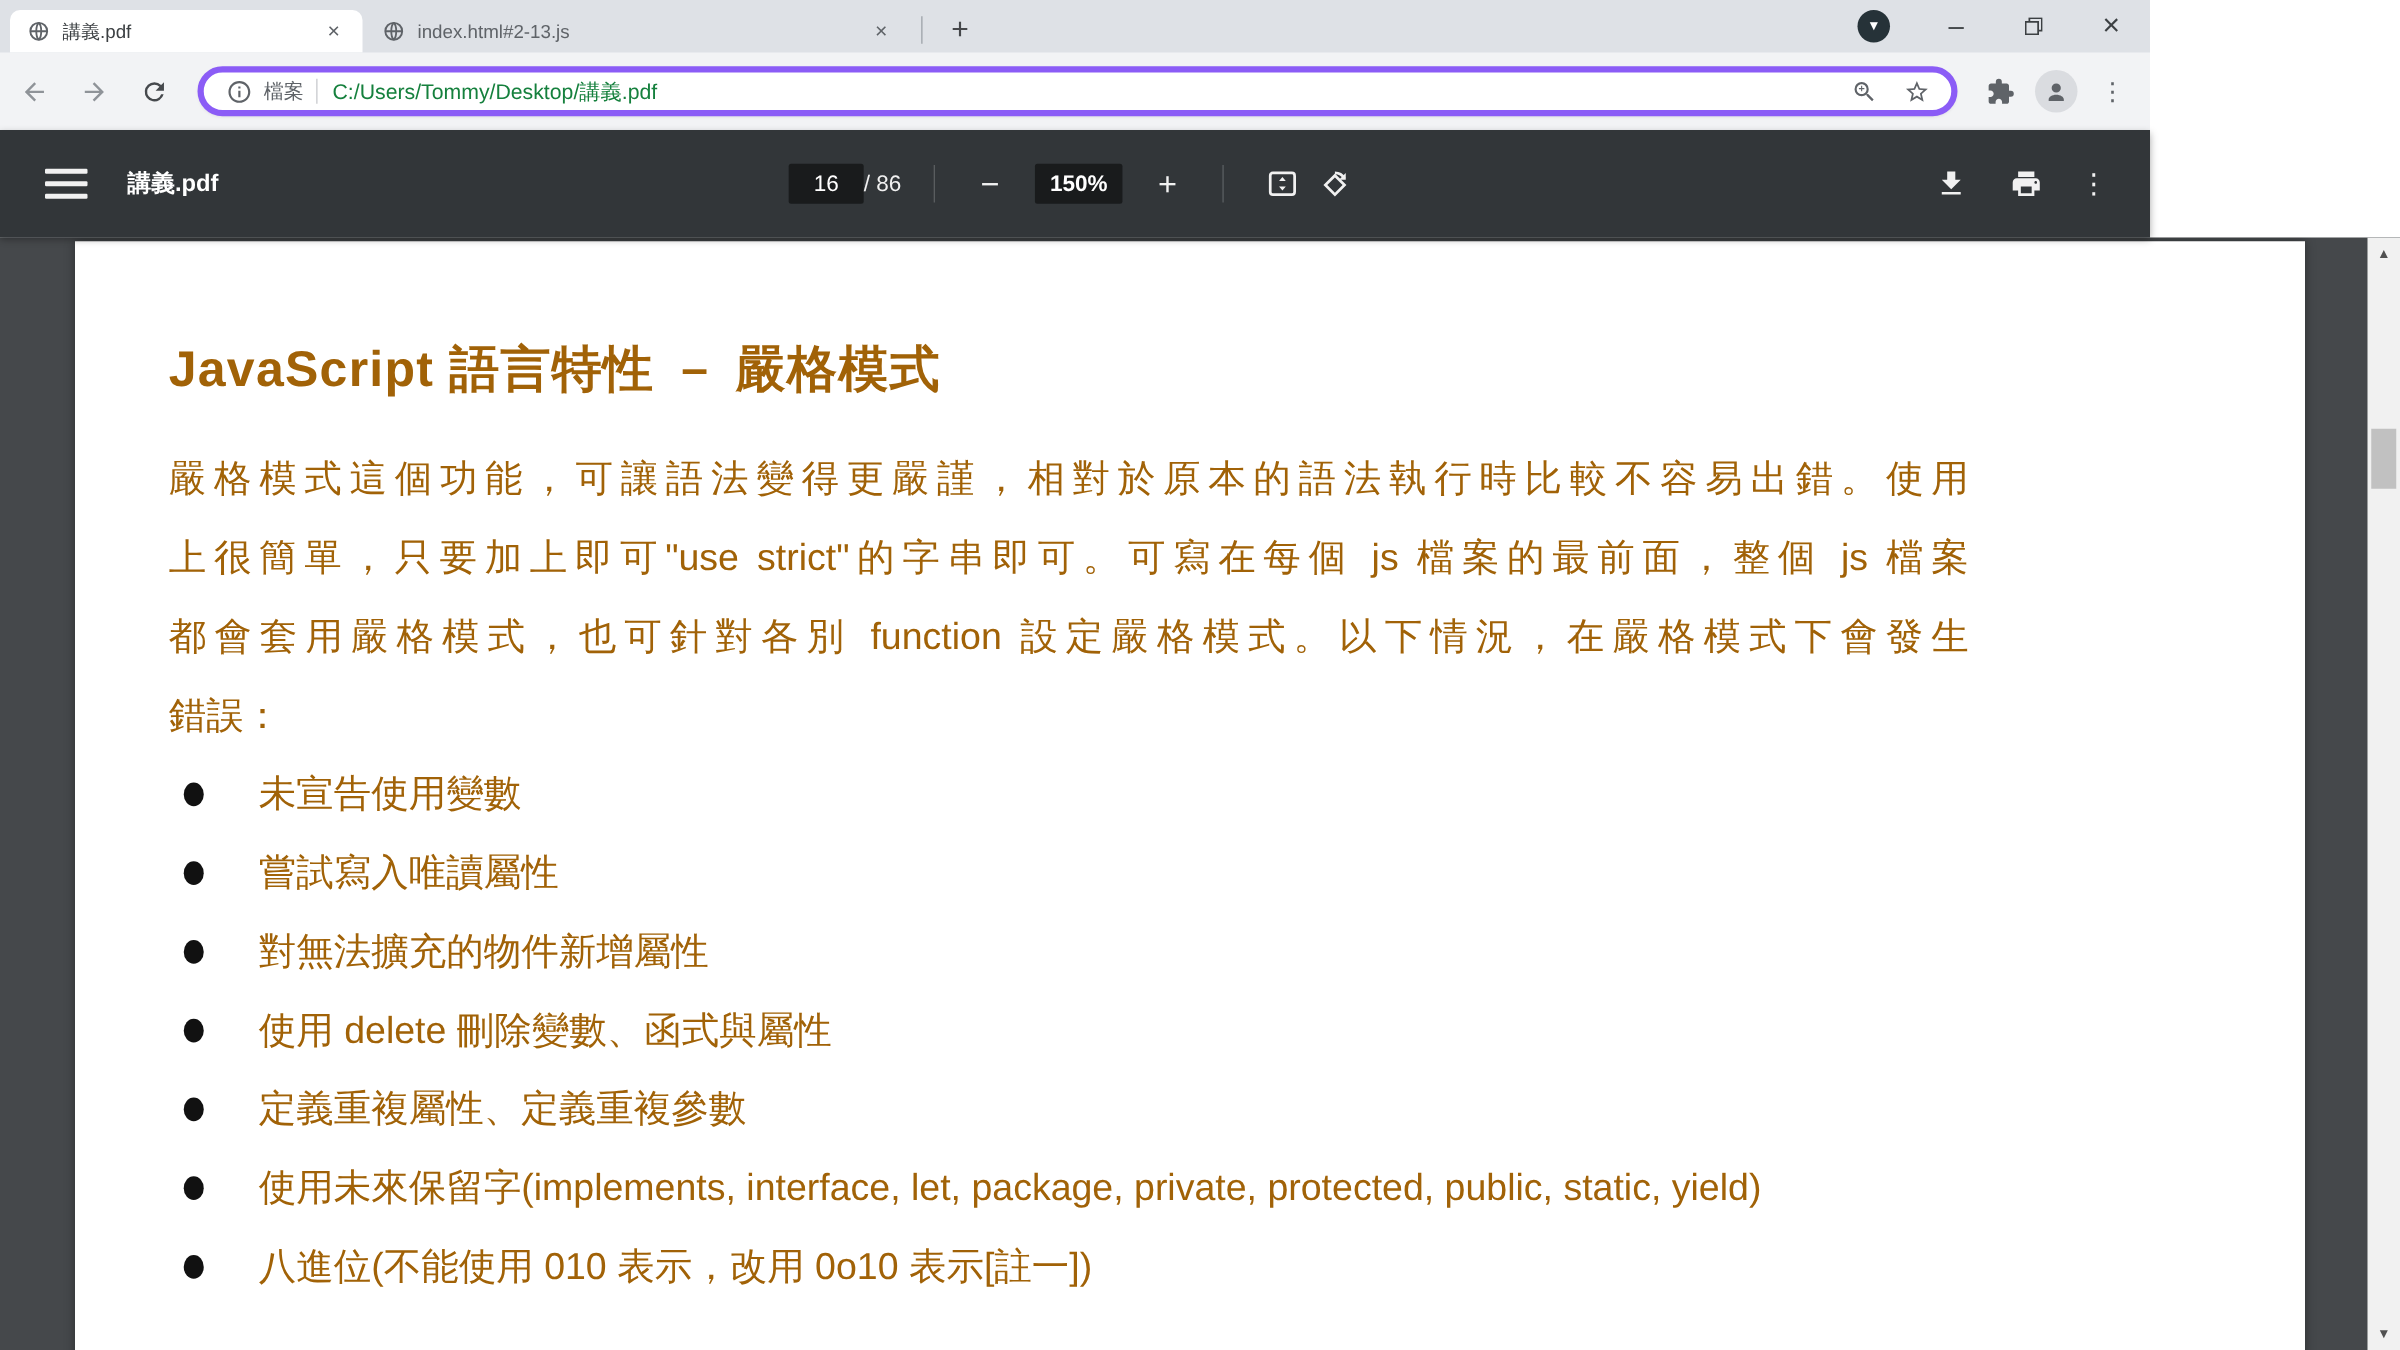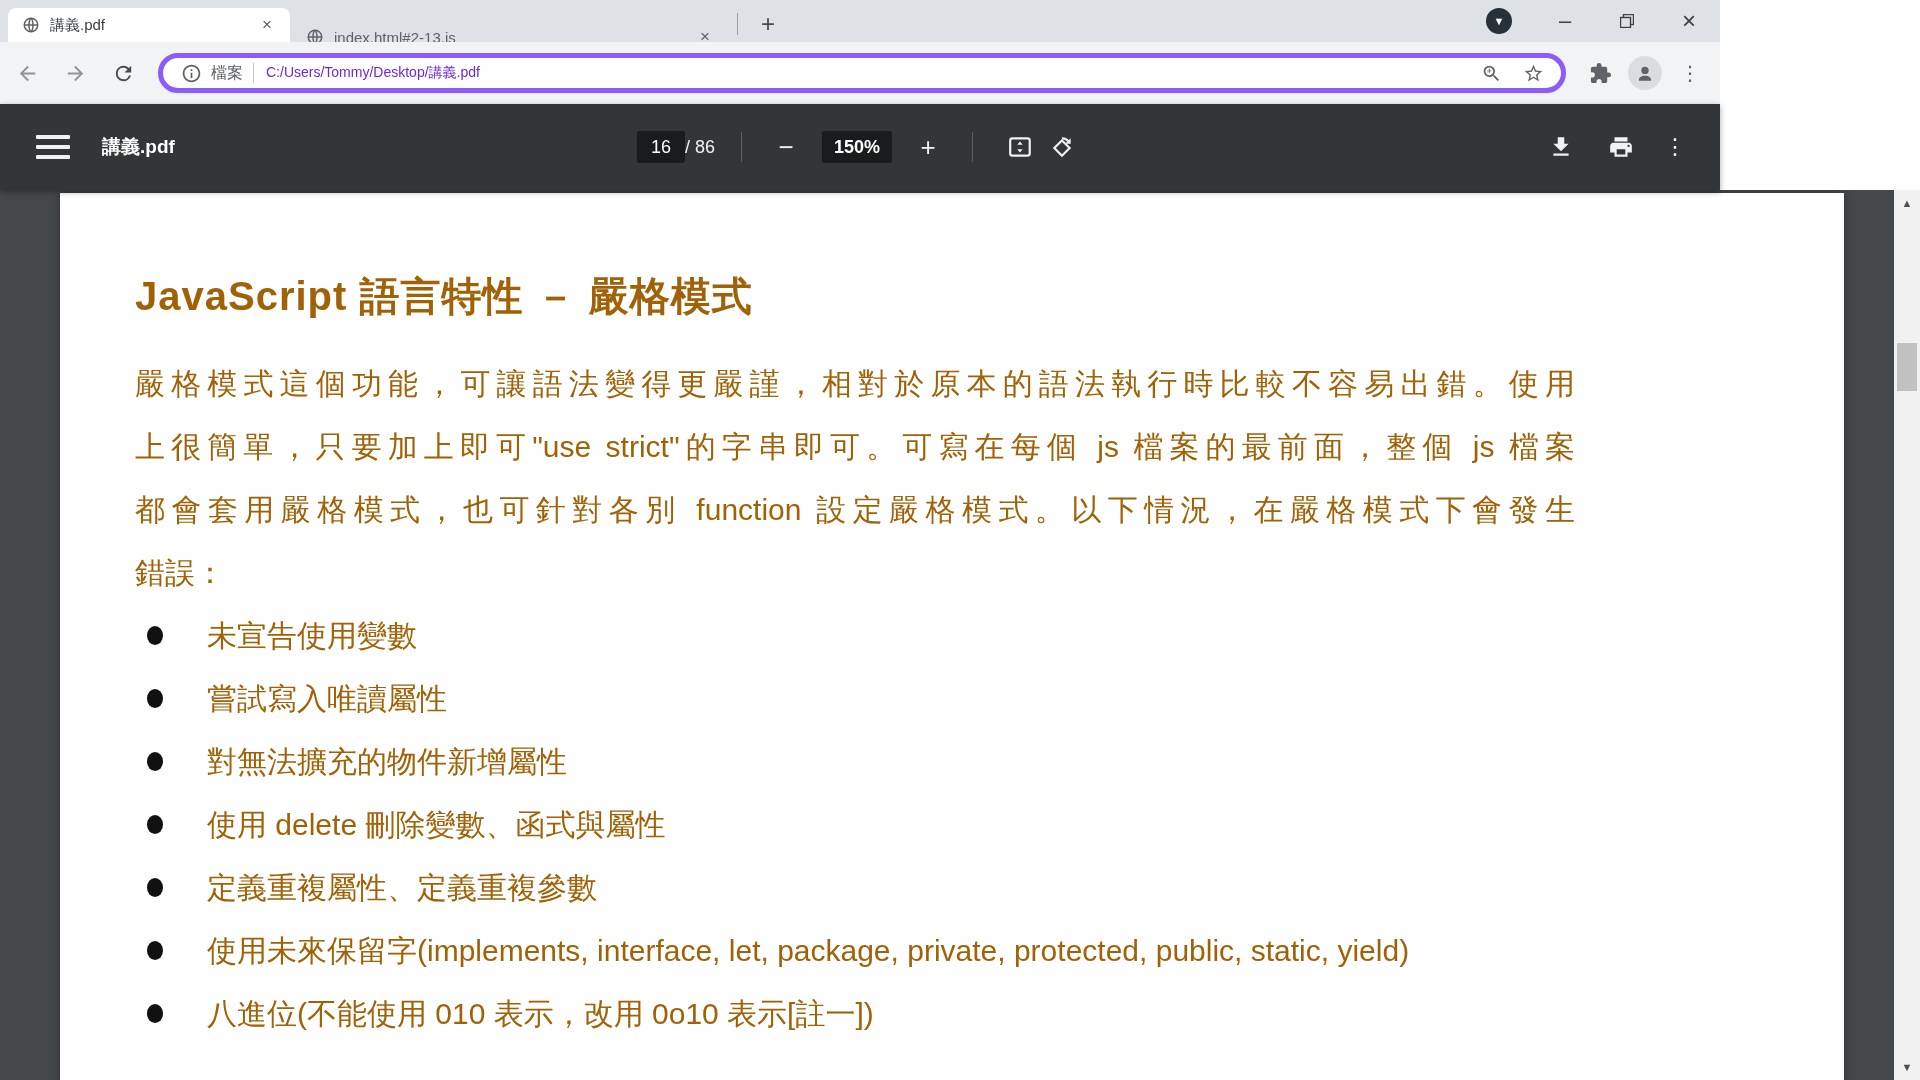--- a/index.html
+++ b/index.html
@@ -34,21 +34,21 @@
   .toolbar { position:absolute; top:42px; left:0; width:100%; height:62px;
         background:#f2f3f5; display:flex; align-items:center; }
   .nav-btn { width:42px; height:42px; margin-left:6px; border-radius:50%;
         display:flex; align-items:center; justify-content:center; cursor:pointer; }
   .nav-btn svg { width:23px; height:23px; }
   .omnibox { height:40px; margin-left:14px; flex:1; max-width:1592px; background:#ffffff;
         border:5px solid #8b5cf6; border-radius:20px; display:flex; align-items:center;
         padding:0 16px; box-shadow:0 1px 2px rgba(60,64,67,.08); }
   .omnibox .chip-label { font-size:16px; color:#5f6368; margin:0 10px 0 8px; }
   .omnibox .ob-divider { width:1px; height:20px; background:#c6c8cb; margin-right:12px; }
-  .omnibox .url { font-size:14px; color:#6d28d9; flex:1; white-space:nowrap; overflow:hidden; }
+  .omnibox .url { font-size:17px; color:#15803d; flex:1; white-space:nowrap; overflow:hidden; }
   .ob-icon { width:24px; height:24px; flex:0 0 auto; display:flex; align-items:center;
         justify-content:center; cursor:pointer; }
   .ob-icon svg { width:21px; height:21px; }
   .ob-icon + .ob-icon { margin-left:18px; }
   .tb-right { display:flex; align-items:center; margin-left:14px; margin-right:10px; }
   .tb-icon { width:40px; height:40px; display:flex; align-items:center; justify-content:center;
         cursor:pointer; }
   .tb-icon svg { width:23px; height:23px; }
   .avatar-wrap { width:34px; height:34px; border-radius:50%; background:#dadce0; margin:0 8px;
         display:flex; align-items:center; justify-content:center; cursor:pointer; }
@@ -58,21 +58,21 @@
   
   .pdf-toolbar { position:absolute; top:104px; left:0; width:100%; height:86px;
         background:#323639; display:flex; align-items:center; z-index:3;
         box-shadow:0 2px 6px rgba(0,0,0,.35); color:#f1f1f1; }
   .hamburger { width:34px; height:24px; margin-left:36px; display:flex; flex-direction:column;
         justify-content:space-between; cursor:pointer; }
   .hamburger i { display:block; height:4px; background:#f1f1f1; border-radius:1px; }
   .pdf-title { font-size:19px; font-weight:bold; margin-left:32px; color:#ffffff; }
   .pdf-center { position:absolute; left:50%; transform:translateX(-50%); display:flex;
         align-items:center; }
-  .page-box { background:#191b1c; min-width:48px; height:32px; padding:0 8px; font-size:18px;
+  .page-box { background:#191b1c; min-width:48px; height:32px; padding:0 20px; font-size:18px;
         color:#fff; display:flex; align-items:center; justify-content:center; border-radius:2px; }
   .page-total { font-size:18px; white-space:nowrap; }
   .v-sep { width:1px; height:30px; background:#5c6063; margin:0 26px; }
   .pz-btn { font-size:26px; width:36px; height:36px; display:flex; align-items:center;
         justify-content:center; cursor:pointer; color:#f1f1f1; }
   .zoom-box { background:#191b1c; height:32px; padding:0 12px; font-size:18px; font-weight:bold;
         color:#fff; display:flex; align-items:center; border-radius:2px; margin:0 18px; }
   .pdf-icon-btn { width:42px; height:42px; display:flex; align-items:center; justify-content:center;
         cursor:pointer; }
   .pdf-icon-btn svg { width:26px; height:26px; }
@@ -111,21 +111,21 @@
 
   <div class="tabstrip">
     <div class="tab active" style="left:8px; width:282px;">
       <svg class="favicon" viewBox="0 0 24 24">
         <circle cx="12" cy="12" r="9" fill="none" stroke="#5f6368" stroke-width="2"></circle>
         <path d="M3 12h18 M12 3c3.5 3 3.5 15 0 18 M12 3c-3.5 3-3.5 15 0 18" fill="none" stroke="#5f6368" stroke-width="2"></path>
       </svg>
       <span class="tab-title">講義.pdf</span>
       <span class="tab-close">×</span>
     </div>
-    <div class="tab inactive" style="left:292px; width:436px;margin-top:12px;">
+    <div class="tab inactive" style="left:292px; width:436px;">
       <svg class="favicon" viewBox="0 0 24 24">
         <circle cx="12" cy="12" r="9" fill="none" stroke="#5f6368" stroke-width="2"></circle>
         <path d="M3 12h18 M12 3c3.5 3 3.5 15 0 18 M12 3c-3.5 3-3.5 15 0 18" fill="none" stroke="#5f6368" stroke-width="2"></path>
       </svg>
       <span class="tab-title">index.html#2-13.js</span>
       <span class="tab-close">×</span>
     </div>
     <div class="tab-sep"></div>
     <div class="newtab-btn">+</div>
     <div class="win-controls">

